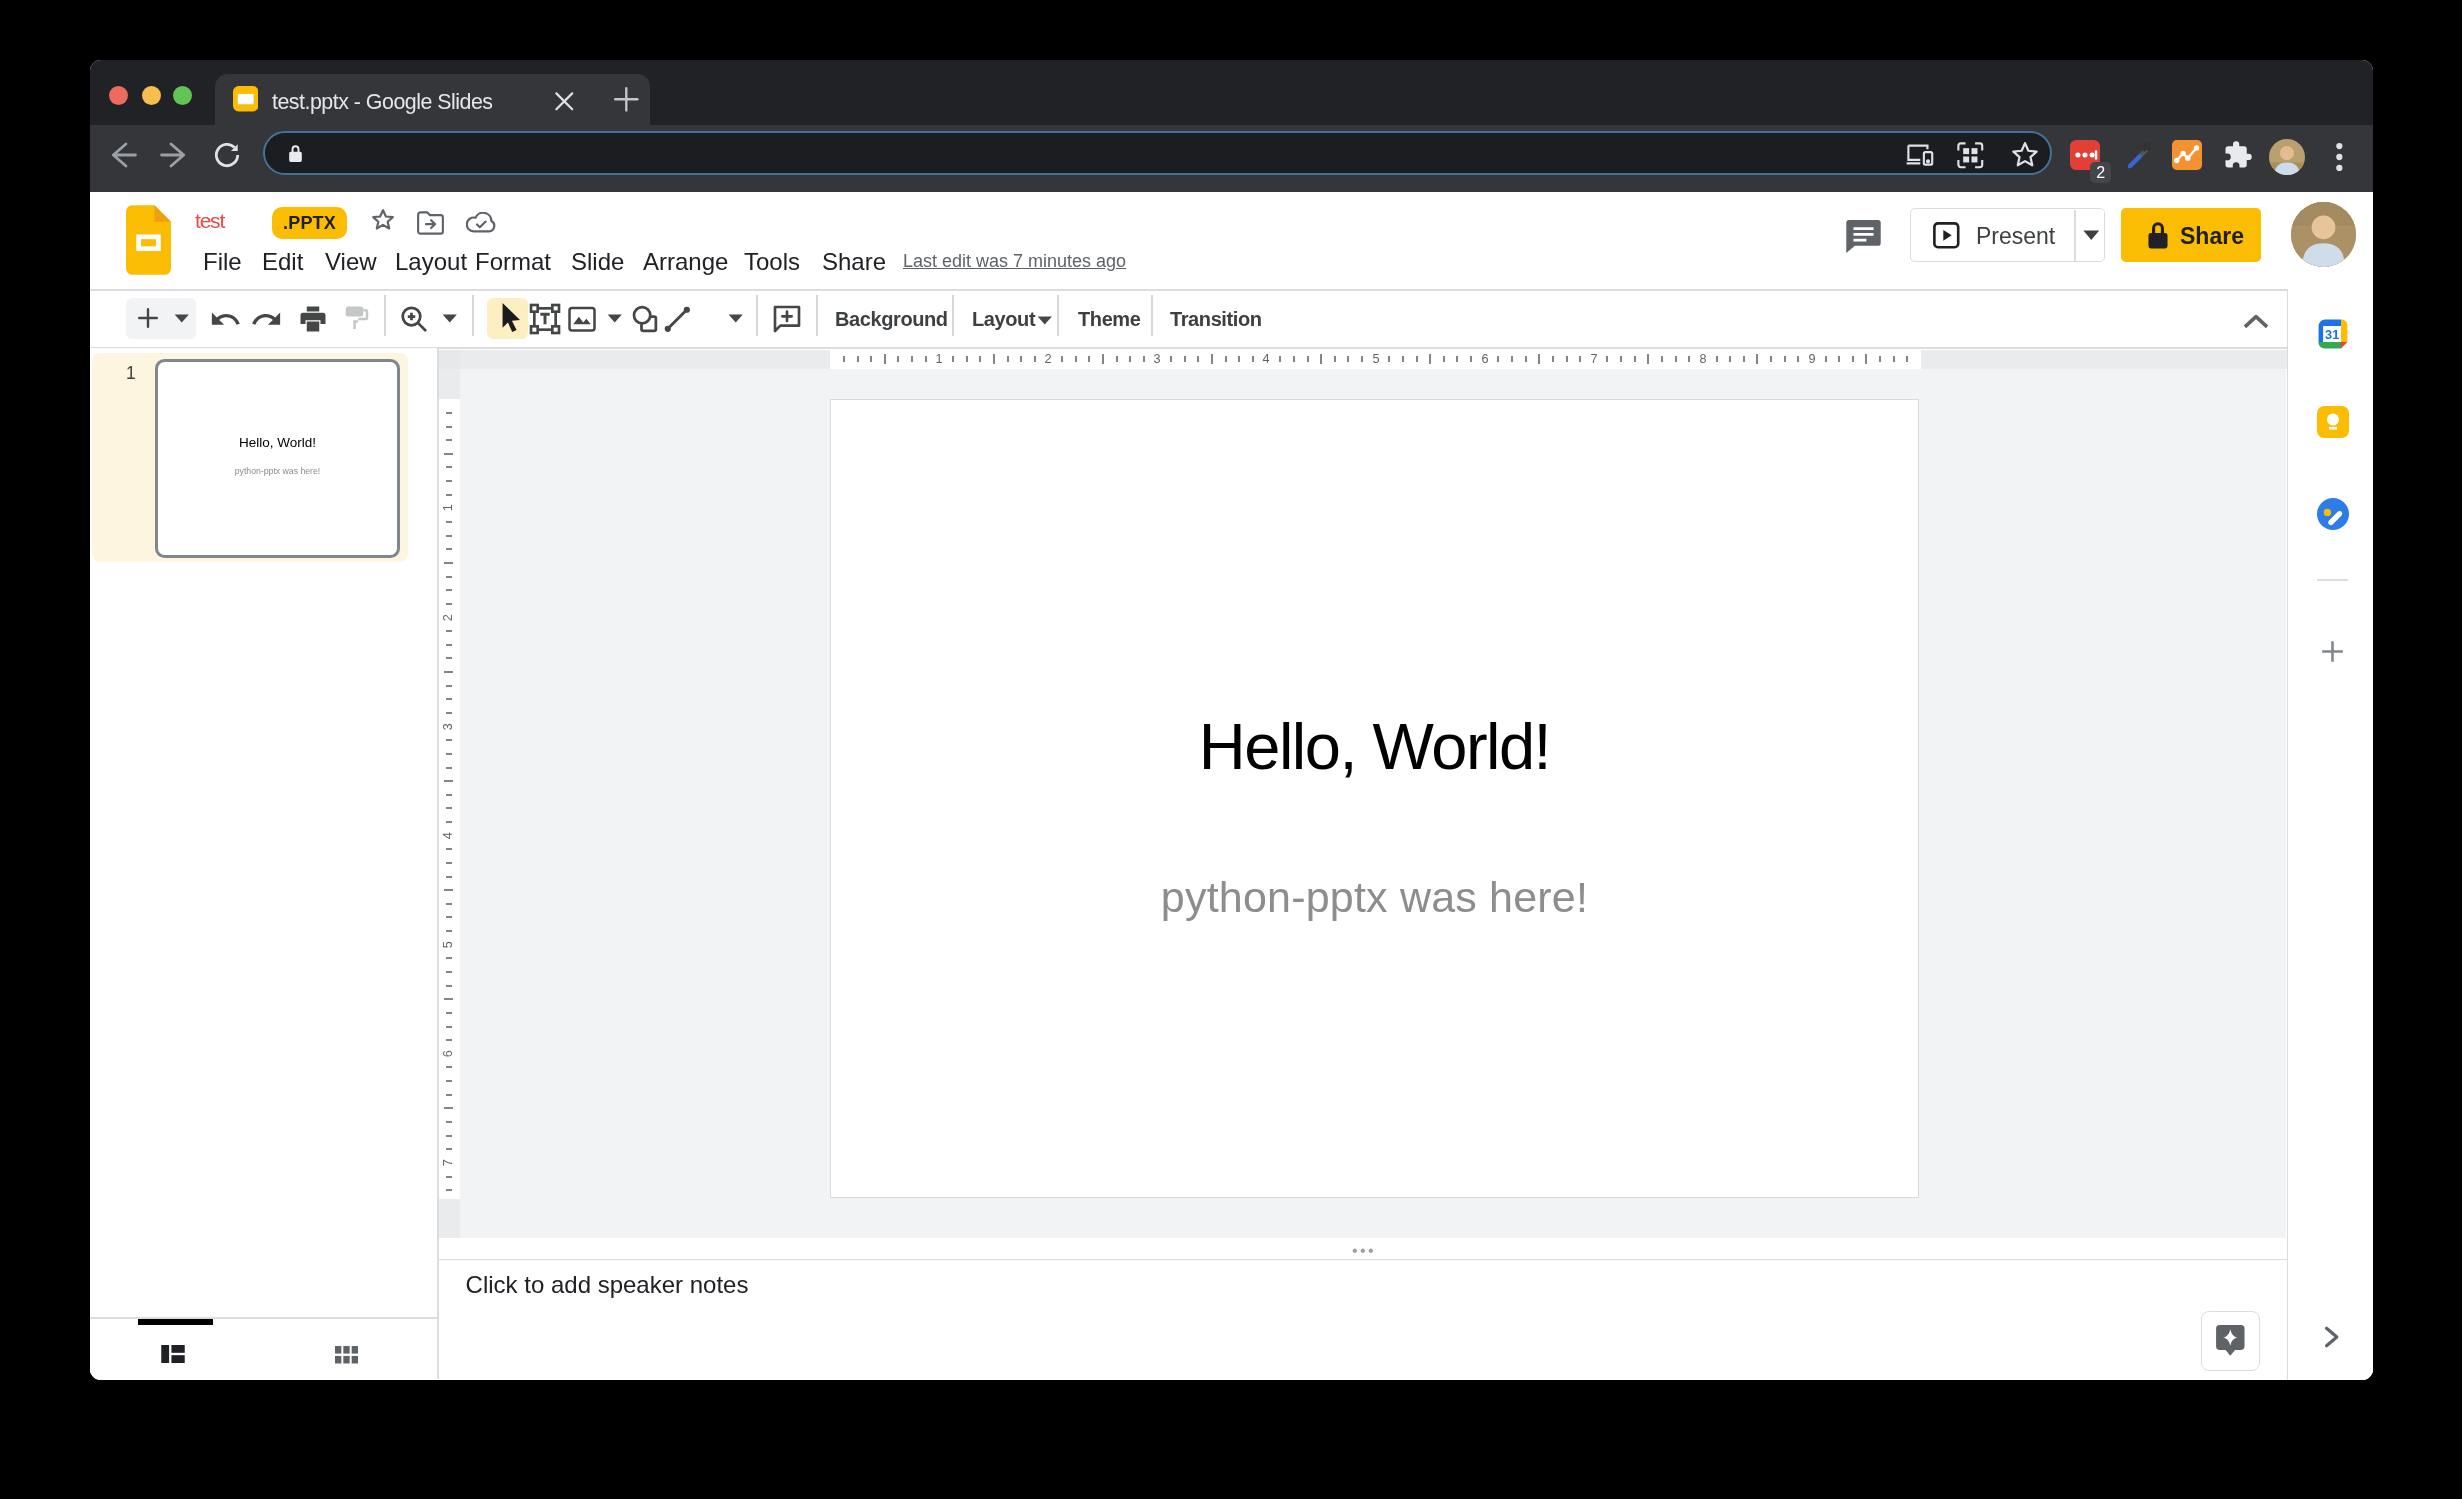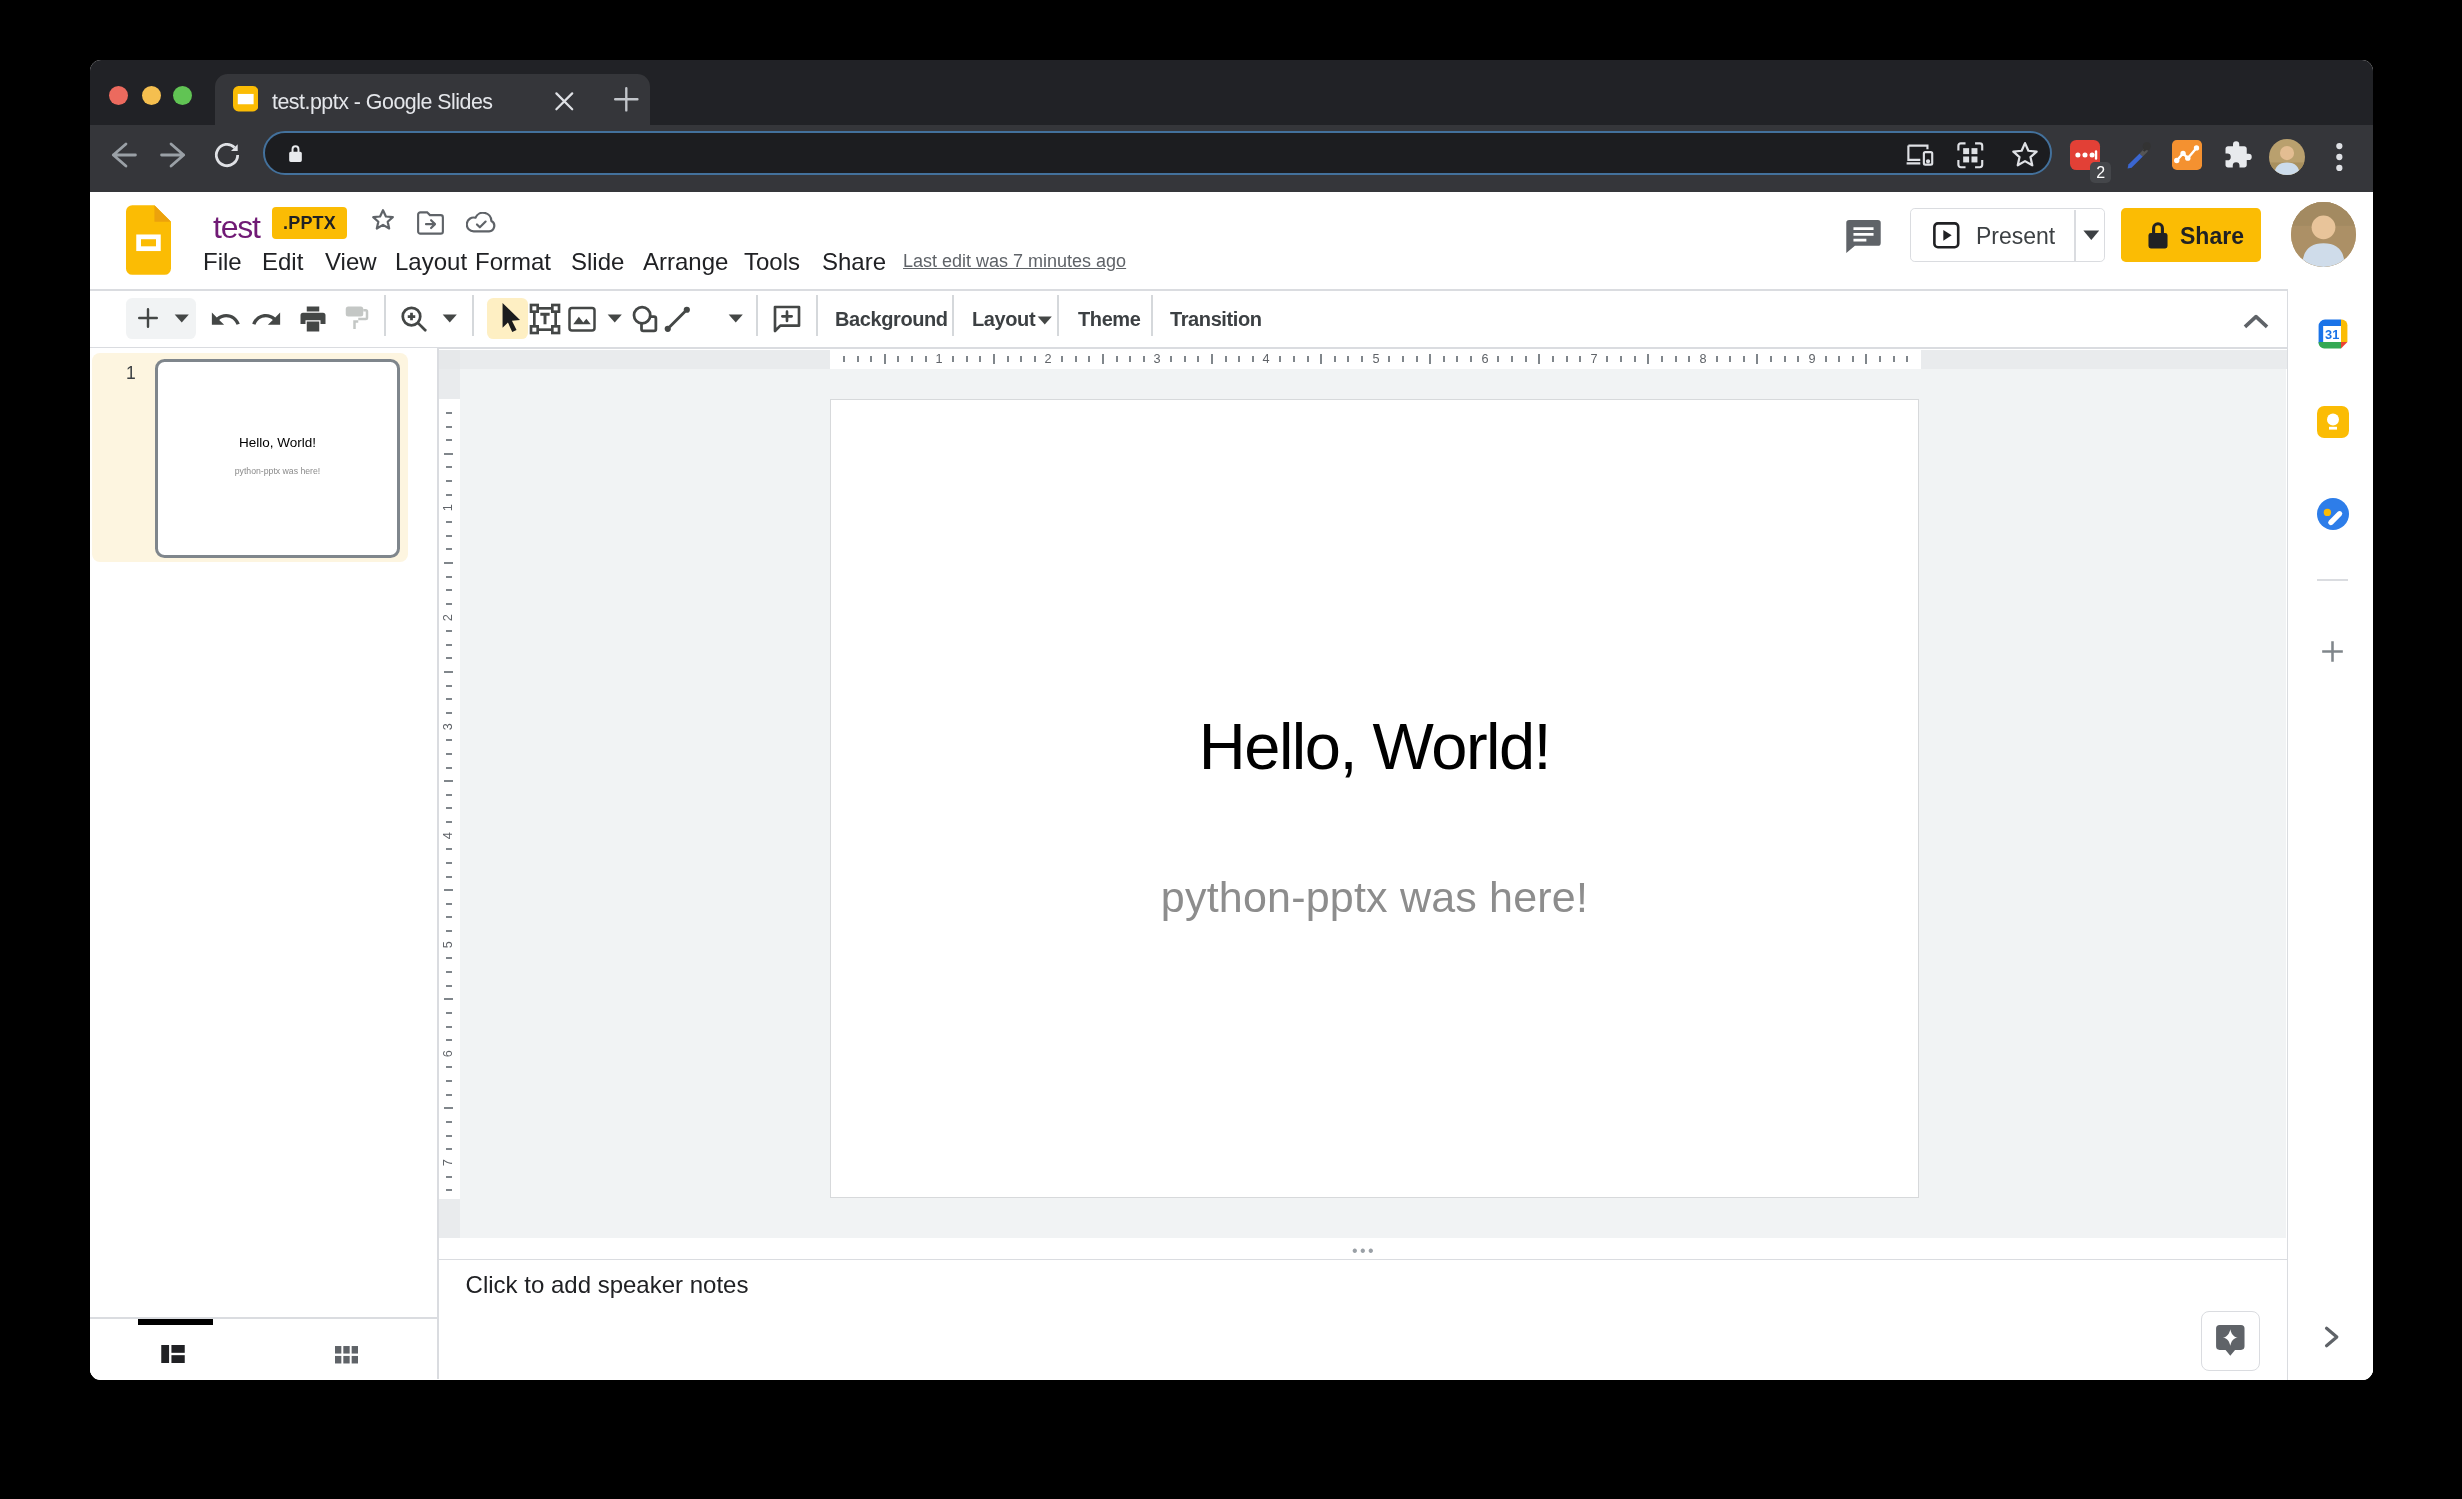--- a/index.html
+++ b/index.html
@@ -140,22 +140,22 @@
       </svg>
   </div>
   <div id="app">
 
     <svg class="abs" style="left:36px;top:12.7px" width="45" height="70" viewBox="0 0 57 88">
       <path d="M0 8 a8 8 0 0 1 8-8 H36 L57 21 V80 a8 8 0 0 1 -8 8 H8 a8 8 0 0 1 -8 -8 Z" fill="#fbbc04"></path>
       <path d="M36 0 L57 21 H36 Z" fill="#eca20c"></path>
       <rect x="13" y="37" width="31" height="21" fill="#fff"></rect>
       <rect x="19" y="43" width="19" height="9" fill="#fbbc04"></rect>
     </svg>
-    <div class="abs" style="left:123px;top:16.7px;font-size:32px;color:#701a75;letter-spacing:-1.2px">test</div>
-    <div class="abs" style="left:182px;top:15px;width:75px;height:32px;background:#fbbc04;border-radius:4px;text-align:center;line-height:32px;font-size:18px;font-weight:bold;color:#202124;letter-spacing:0.2px">.PPTX</div>
+    <div class="abs" style="left:105px;top:16.7px;font-size:21px;color:#ef4444;letter-spacing:-1.2px">test</div>
+    <div class="abs" style="left:182px;top:15px;width:75px;height:32px;background:#fbbc04;border-radius:10px;text-align:center;line-height:32px;font-size:18px;font-weight:bold;color:#202124;letter-spacing:0.2px">.PPTX</div>
     <svg class="abs" style="left:279px;top:13.5px" width="28" height="28" viewBox="0 0 24 24" fill="none" stroke="#5f6368" stroke-width="1.9">
         <path d="M12 3.6 L14.5 9 L20.4 9.6 L16 13.5 L17.3 19.3 L12 16.2 L6.7 19.3 L8 13.5 L3.6 9.6 L9.5 9 Z" stroke-linejoin="round"></path>
       </svg>
     <svg class="abs" style="left:327px;top:19px" width="27" height="24" viewBox="0 0 24 21" fill="none" stroke="#5f6368" stroke-width="1.9">
         <path d="M1 3 a2 2 0 0 1 2-2 H9 L11.5 3.5 H21 a2 2 0 0 1 2 2 V18 a2 2 0 0 1 -2 2 H3 a2 2 0 0 1 -2 -2 Z"></path>
         <path d="M8 11.5 h7 M12.5 8 l3.5 3.5 L12.5 15" stroke-linejoin="round" stroke-linecap="round"></path>
       </svg>
     <svg class="abs" style="left:376px;top:20px" width="30" height="21.4" viewBox="0 0 26 18" fill="none" stroke="#5f6368" stroke-width="1.9">
         <path d="M7 16.5 a6 6 0 1 1 1.2-11.8 A7.2 7.2 0 0 1 22 7.5 a4.8 4.8 0 0 1 -2 9 Z" stroke-linejoin="round"></path>
         <path d="M9.5 10.5 l2.5 2.5 5-5" stroke-linecap="round" stroke-linejoin="round"></path>

